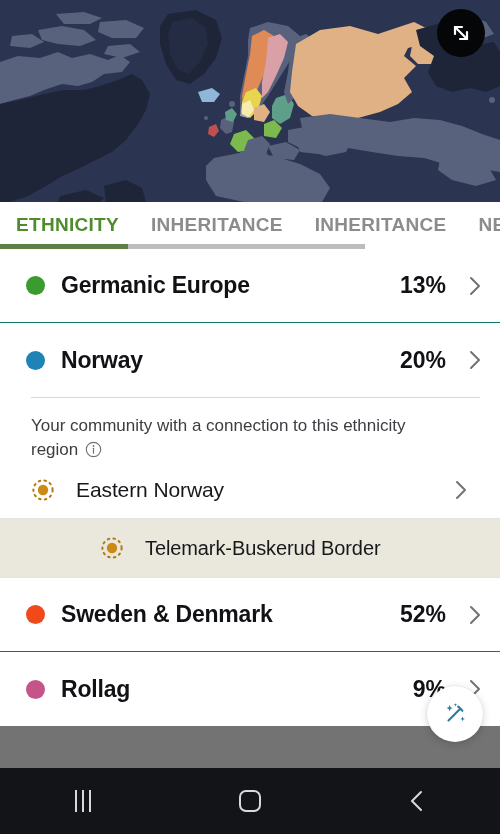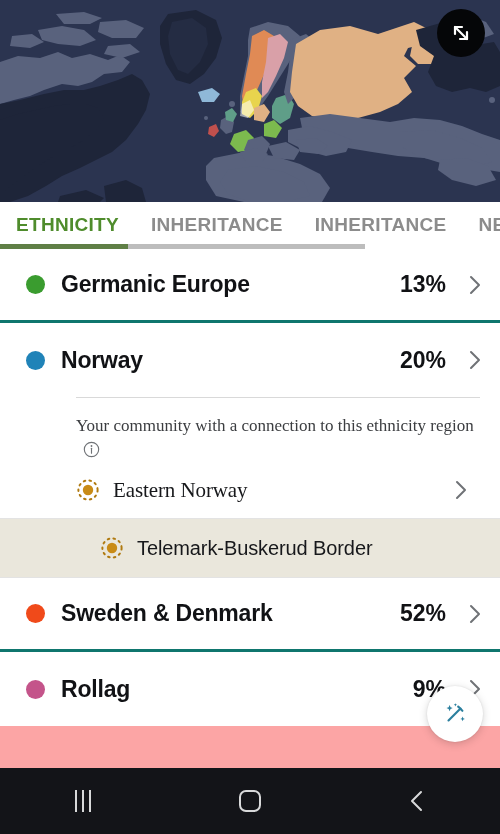--- a/index.html
+++ b/index.html
@@ -11,21 +11,21 @@
     background: #ffffff;
     font-family: "Liberation Sans", sans-serif;
     -webkit-font-smoothing: antialiased;
   }
 
   #app {
     position: relative;
     width: 500px;
     height: 834px;
     overflow: hidden;
-    background: #fca5a5;
+    background: #737373;
   }
 
   
   .map-header {
     position: relative;
     width: 500px;
     height: 202px;
     background: #2b3450;
     overflow: hidden;
   }
@@ -87,21 +87,21 @@
   }
 
   
   .list { width: 500px; background: #ffffff; }
 
   .eth-row {
     display: flex;
     align-items: center;
     height: 74px;
     padding: 0 18px 0 26px;
-    border-bottom: 3px solid #0f766e;
+    border-bottom: 1px solid #0f766e;
     background: #ffffff;
     cursor: pointer;
   }
   .eth-row.no-border { border-bottom: none; }
 
   .dot {
     width: 19px;
     height: 19px;
     border-radius: 50%;
     flex: 0 0 auto;
@@ -123,22 +123,21 @@
   .chev {
     flex: 0 0 auto;
     width: 14px;
     height: 22px;
     color: #6f7276;
   }
 
   
   .community-block {
     background: #ffffff;
-    padding: 0 20px 0 76px;
-    font-family: Liberation Serif, serif;
+    padding: 0 20px 0 31px;
   }
   .community-note {
     font-size: 17px;
     line-height: 24px;
     color: #3b3d40;
     padding-top: 14px;
     max-width: 420px;
   }
   .info-icon {
     display: inline-block;
@@ -172,20 +171,21 @@
     flex: 0 0 auto;
     width: 24px;
     height: 24px;
     margin-right: 13px;
   }
   .comm-label {
     flex: 1 1 auto;
     font-size: 21px;
     color: #17181b;
     letter-spacing: -0.1px;
+    margin-left: 8px;
   }
   .comm-label.sub { font-size: 20px; }
 
   .divider-full { height: 1px; background: #e3e3e3; width: 100%; }
 
   
   .fab {
     position: absolute;
     right: 17px;
     bottom: 92px;

